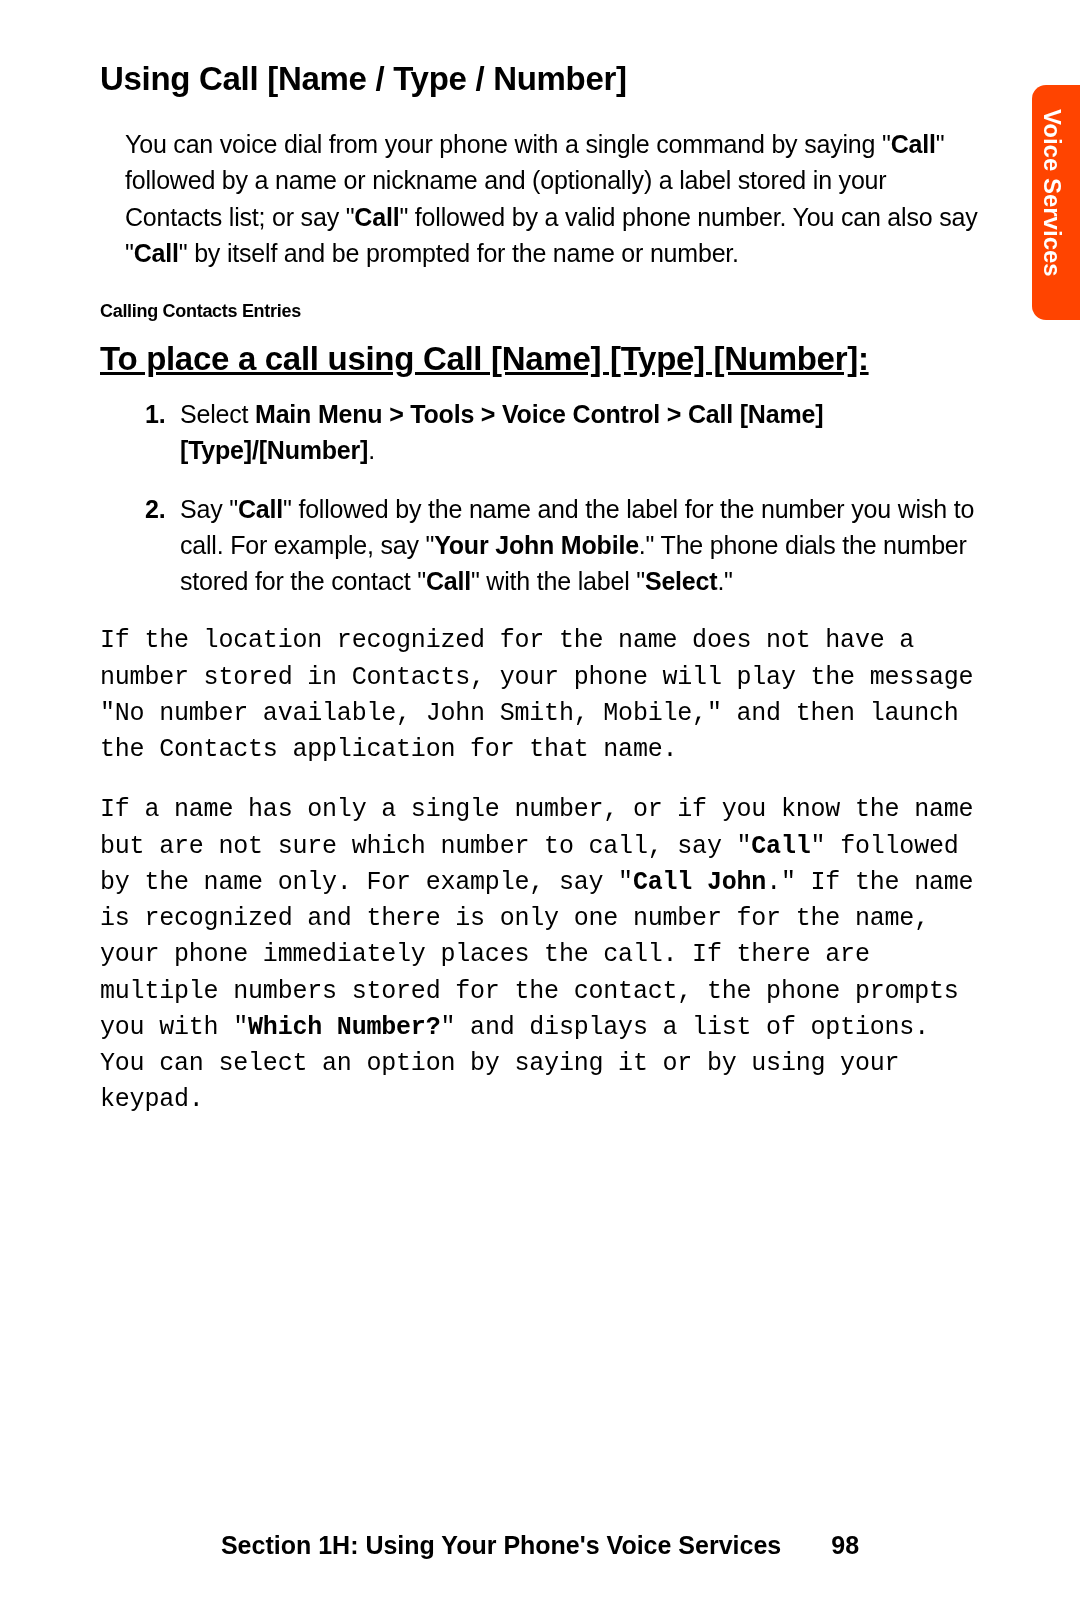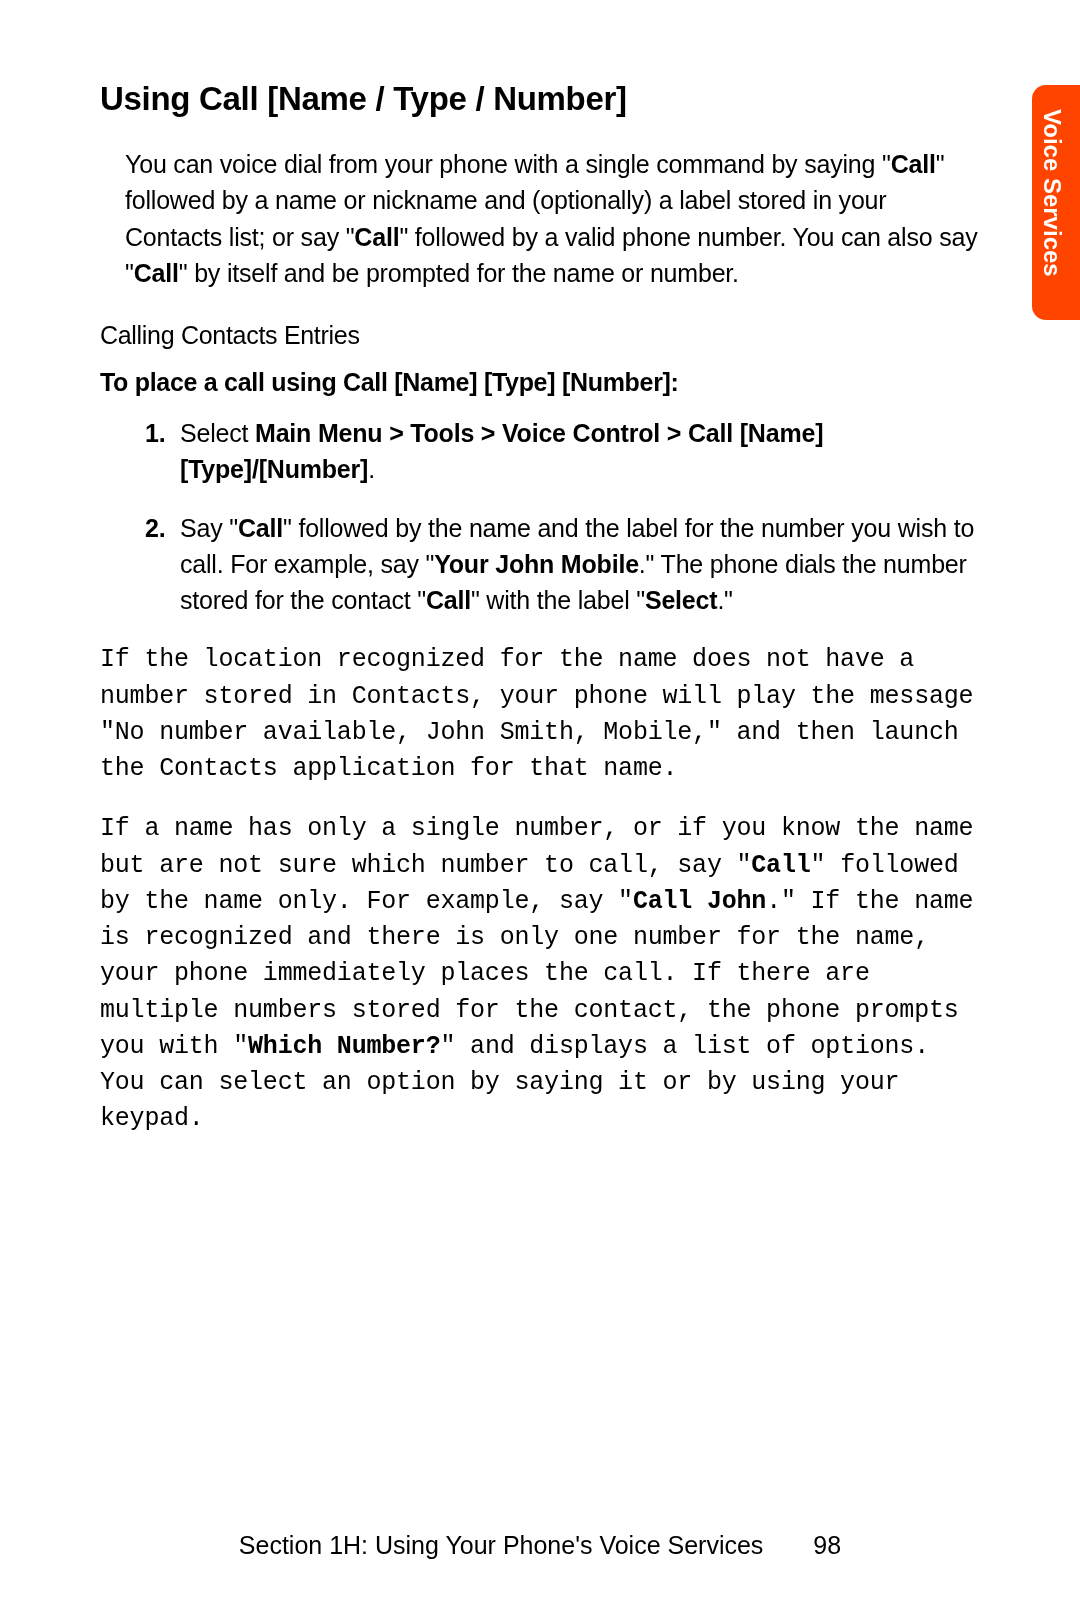--- a/index.html
+++ b/index.html
@@ -9,21 +9,21 @@
     }
     body {
       width: 1080px;
       height: 1620px;
       background: #fff;
       font-family: -apple-system, BlinkMacSystemFont, "Segoe UI", Arial, sans-serif;
       position: relative;
       color: #000;
     }
     .page {
-      padding: 80px 100px 60px 100px;
+      padding: 60px 100px 60px 100px;
       position: relative;
     }
     .side-tab {
       position: absolute;
       top: 85px;
       right: 0;
       width: 48px;
       height: 235px;
       background: #ff4400;
       border-top-left-radius: 14px;
@@ -47,32 +47,33 @@
       letter-spacing: -0.3px;
     }
     .intro {
       font-size: 25px;
       line-height: 1.45;
       margin-left: 25px;
       margin-bottom: 30px;
       letter-spacing: -0.2px;
     }
     h2.subheading {
-      font-size: 25px;
-      font-weight: 400;
+      font-size: 18px;
+      font-weight: 700;
       margin-left: 0px;
       margin-bottom: 18px;
       letter-spacing: -0.3px;
     }
     .instruction {
-      font-size: 25px;
+      font-size: 33px;
       font-weight: 700;
       margin-left: 0px;
       margin-bottom: 18px;
       letter-spacing: -0.3px;
+      text-decoration: underline;
     }
     ol.steps {
       list-style: none;
       margin-left: 45px;
       margin-bottom: 24px;
     }
     ol.steps li {
       font-size: 25px;
       line-height: 1.45;
       margin-bottom: 22px;
@@ -97,21 +98,21 @@
       font-weight: 700;
       text-align: right;
     }
     .footer {
       position: absolute;
       bottom: 60px;
       left: 0;
       right: 0;
       text-align: center;
       font-size: 25px;
-      font-weight: 400;
+      font-weight: 700;
       padding: 0 86px;
     }
     .footer .section-label {
       margin-right: 50px;
     }
     .pagenum {
       display: inline-block;
     }
   </style>
 </head>

